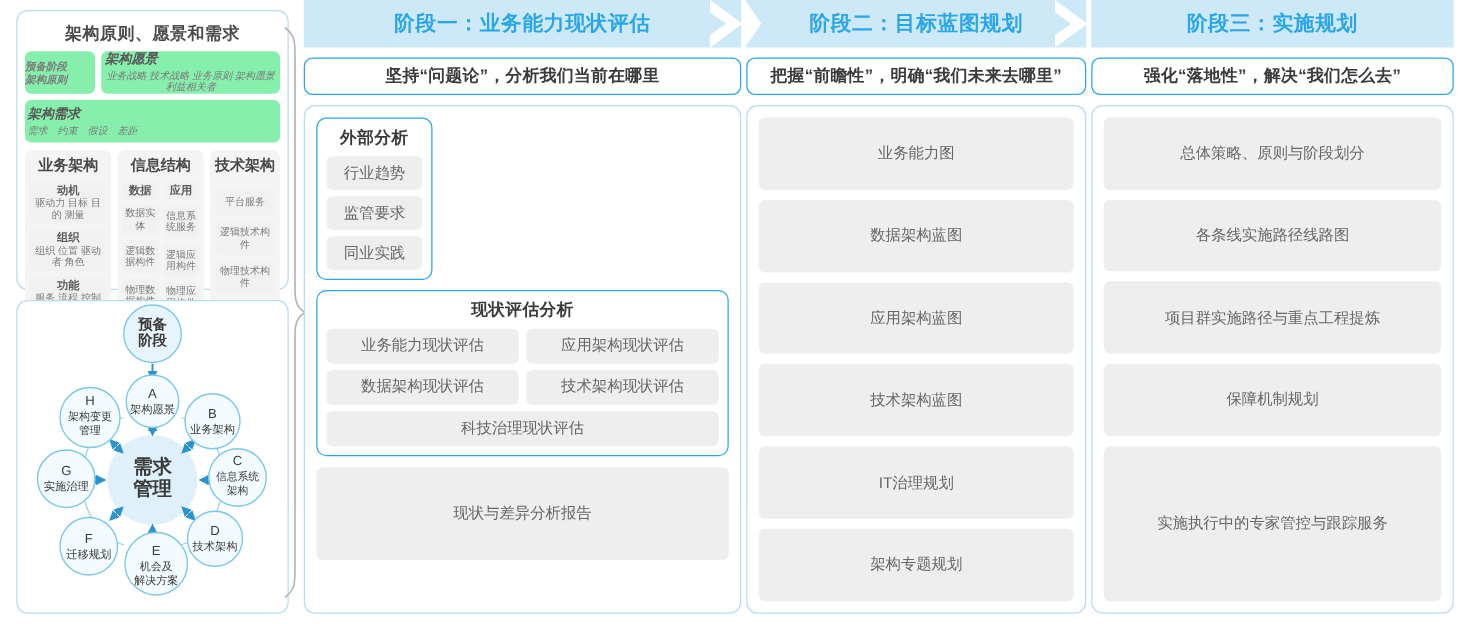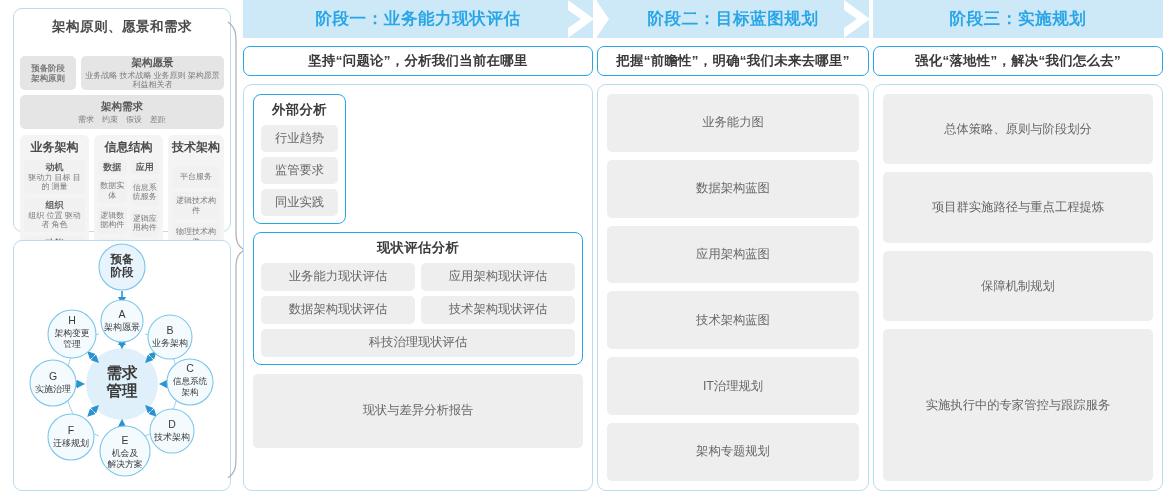--- a/index.html
+++ b/index.html
@@ -16,28 +16,28 @@
 
   .lc-panel {
     position: absolute; left: 0; width: 218px;
     border: 1.3px solid #b9dcf0; border-radius: 9px;
     background: #ffffff;
   }
   #togaf-panel { top: 0; height: 224px; padding: 7px 6px; }
   #cycle-panel { top: 232px; height: 251px; }
 
   .gbox {
-    background: #e5e5e5; border-radius: 5px;
+    background: #86efac; border-radius: 5px;
     display: flex; flex-direction: column;
-    align-items: center; justify-content: center;
-    color: #6e6e6e; text-align: center; line-height: 1.22;
+    align-items: flex-start; justify-content: center;
+    color: #6e6e6e; text-align: center; line-height: 1.22; font-style: italic;
   }
 
   .hdr-1 { font-size: 13.5px; font-weight: 700; color: #4a4a4a; text-align: center;
-           letter-spacing: .5px; margin: 2px 0 20px; font-family: Liberation Mono, monospace; }
+           letter-spacing: .5px; margin: 2px 0 5px; font-family: Liberation Mono, monospace; }
 
   .row { display: flex; gap: 5px; }
   .sub-hdr { font-size: 10.5px; font-weight: 700; color: #585858; margin-bottom: 2px; }
   .sub-items { font-size: 8px; color: #7b7b7b; }
 
   
   #tg-row1 { display:flex; gap:5px; margin-bottom:5px; }
   #tg-prep { width: 56px; height: 34px; font-size: 8.4px; font-weight:700; color:#7b7b7b;}
   #tg-vision { flex:1; height: 34px; padding: 2px 3px; }
   #tg-req { height: 34px; margin-bottom: 6px; padding: 2px; }
@@ -383,20 +383,21 @@
 
   <div class="phase" id="phase3">
     <div class="phase-banner">
       <span class="ptxt">阶段三：实施规划</span>
     </div>
     <div class="phase-sub">强化“落地性”，解决“我们怎么去”</div>
 
     <div class="phase-body">
       <div class="stack">
         <div class="pill" style="flex:1;">总体策略、原则与阶段划分</div>
+        <div class="pill" style="flex:1;">各条线实施路径线路图</div>
         <div class="pill" style="flex:1;">项目群实施路径与重点工程提炼</div>
         <div class="pill" style="flex:1;">保障机制规划</div>
         <div class="pill" style="flex:2.15;">实施执行中的专家管控与跟踪服务</div>
       </div>
     </div>
   </div>
 
 </div>
 
 </body></html>

